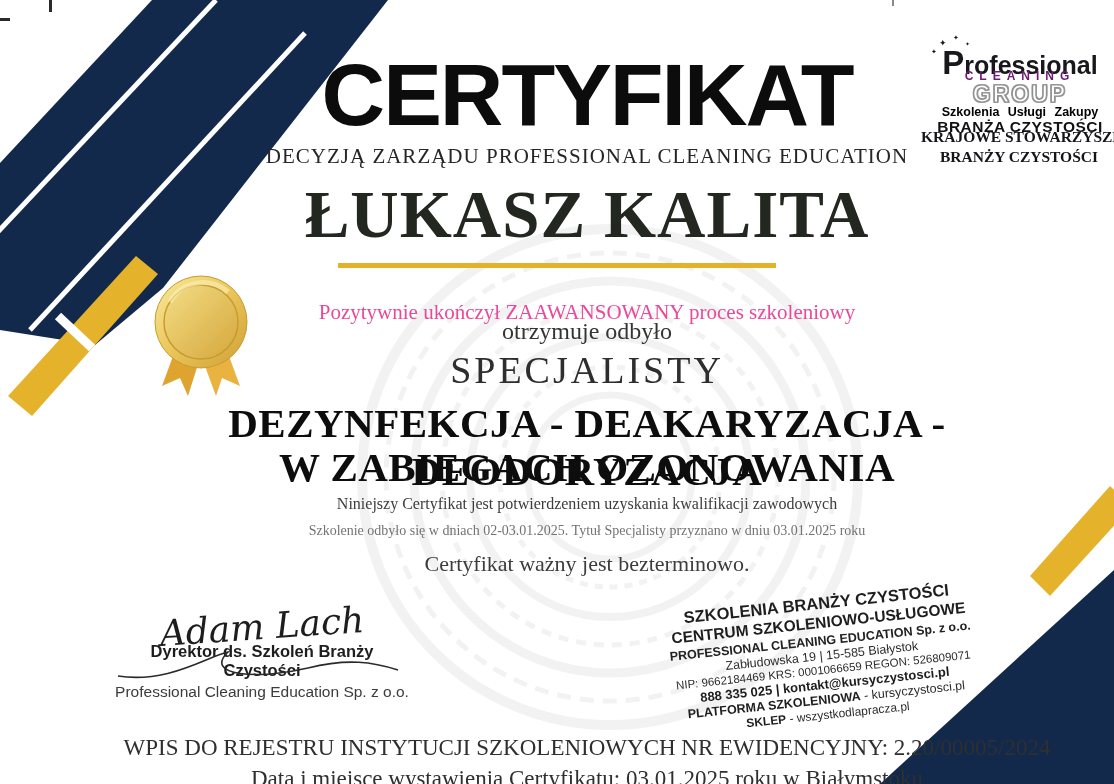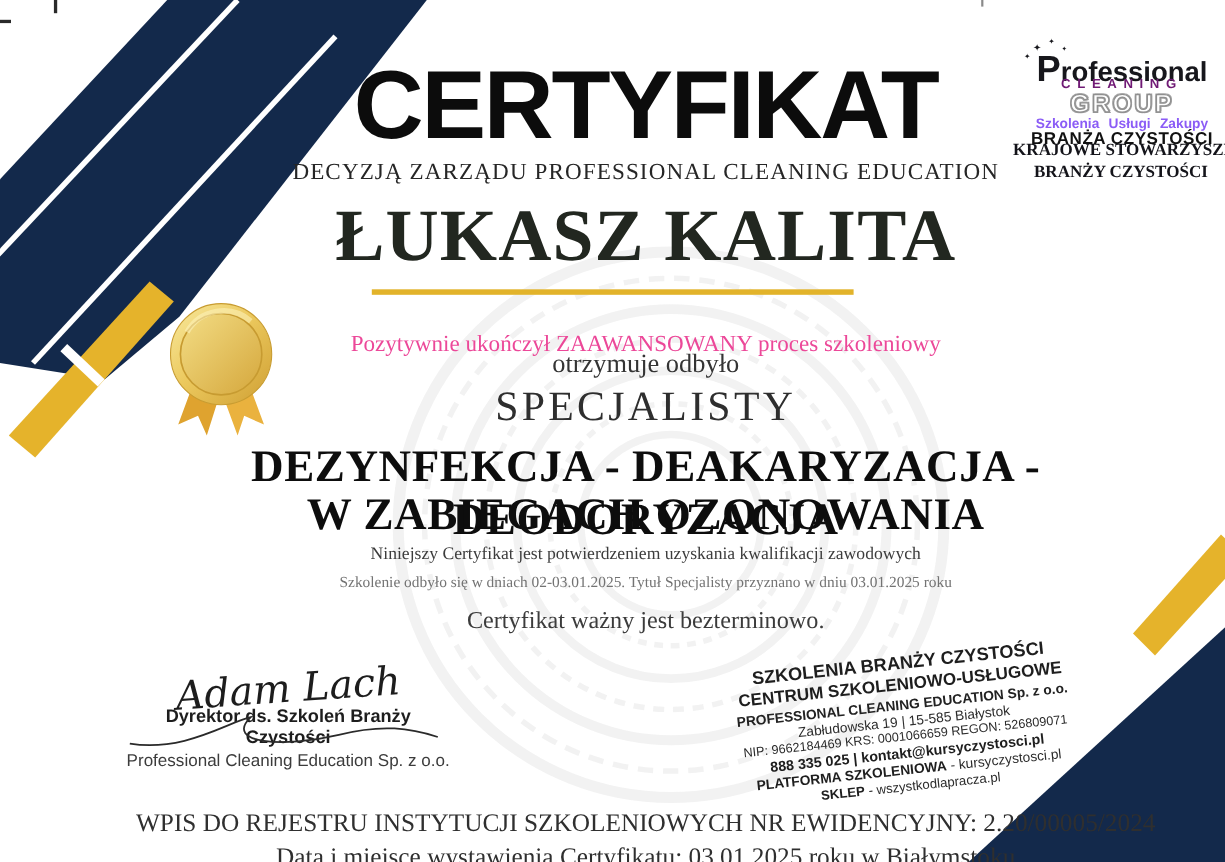--- a/index.html
+++ b/index.html
@@ -58,21 +58,21 @@
 
   
   .logo{left:925px;top:44px;width:190px;text-align:center;}
   .logo>div{position:absolute;left:0;width:190px;}
   .brand-top{top:0;font-size:25px;font-weight:800;color:#17171c;letter-spacing:0;}
   .brand-top::first-letter{font-size:33px;}
   .brand-mid{top:25px;font-size:12px;letter-spacing:6px;color:#701a75;font-weight:700;}
   .brand-group{top:37px;font-size:23px;font-weight:800;letter-spacing:2px;color:#ffffff;
     -webkit-text-stroke:1.2px #8f8f8f;
     text-shadow:1px 1px 0 #a5a5a5,-1px -1px 0 #a5a5a5,1px -1px 0 #a5a5a5,-1px 1px 0 #a5a5a5;}
-  .brand-serv{top:61px;font-size:12.5px;font-weight:700;color:#8b5cf6;word-spacing:5px;}
+  .brand-serv{top:61px;font-size:12.5px;font-weight:700;color:#000000;word-spacing:5px;}
   .brand-ind{top:74px;font-size:15.5px;font-weight:800;color:#111;letter-spacing:0.5px;}
   .sparkle{position:absolute;color:#17171c;font-size:9px;}
   .sp1{left:14px;top:-6px;}
   .sp2{left:28px;top:-10px;font-size:7px;}
   .sp3{left:6px;top:4px;font-size:7px;}
   .sp4{left:40px;top:-4px;font-size:6px;}
 
   .assoc1{left:921px;top:128px;font-size:15.5px;font-weight:700;color:#14141a;white-space:nowrap;
     font-family:"Liberation Serif",serif;}
   .assoc2{left:921px;top:148px;width:196px;text-align:center;font-size:15.5px;font-weight:700;

